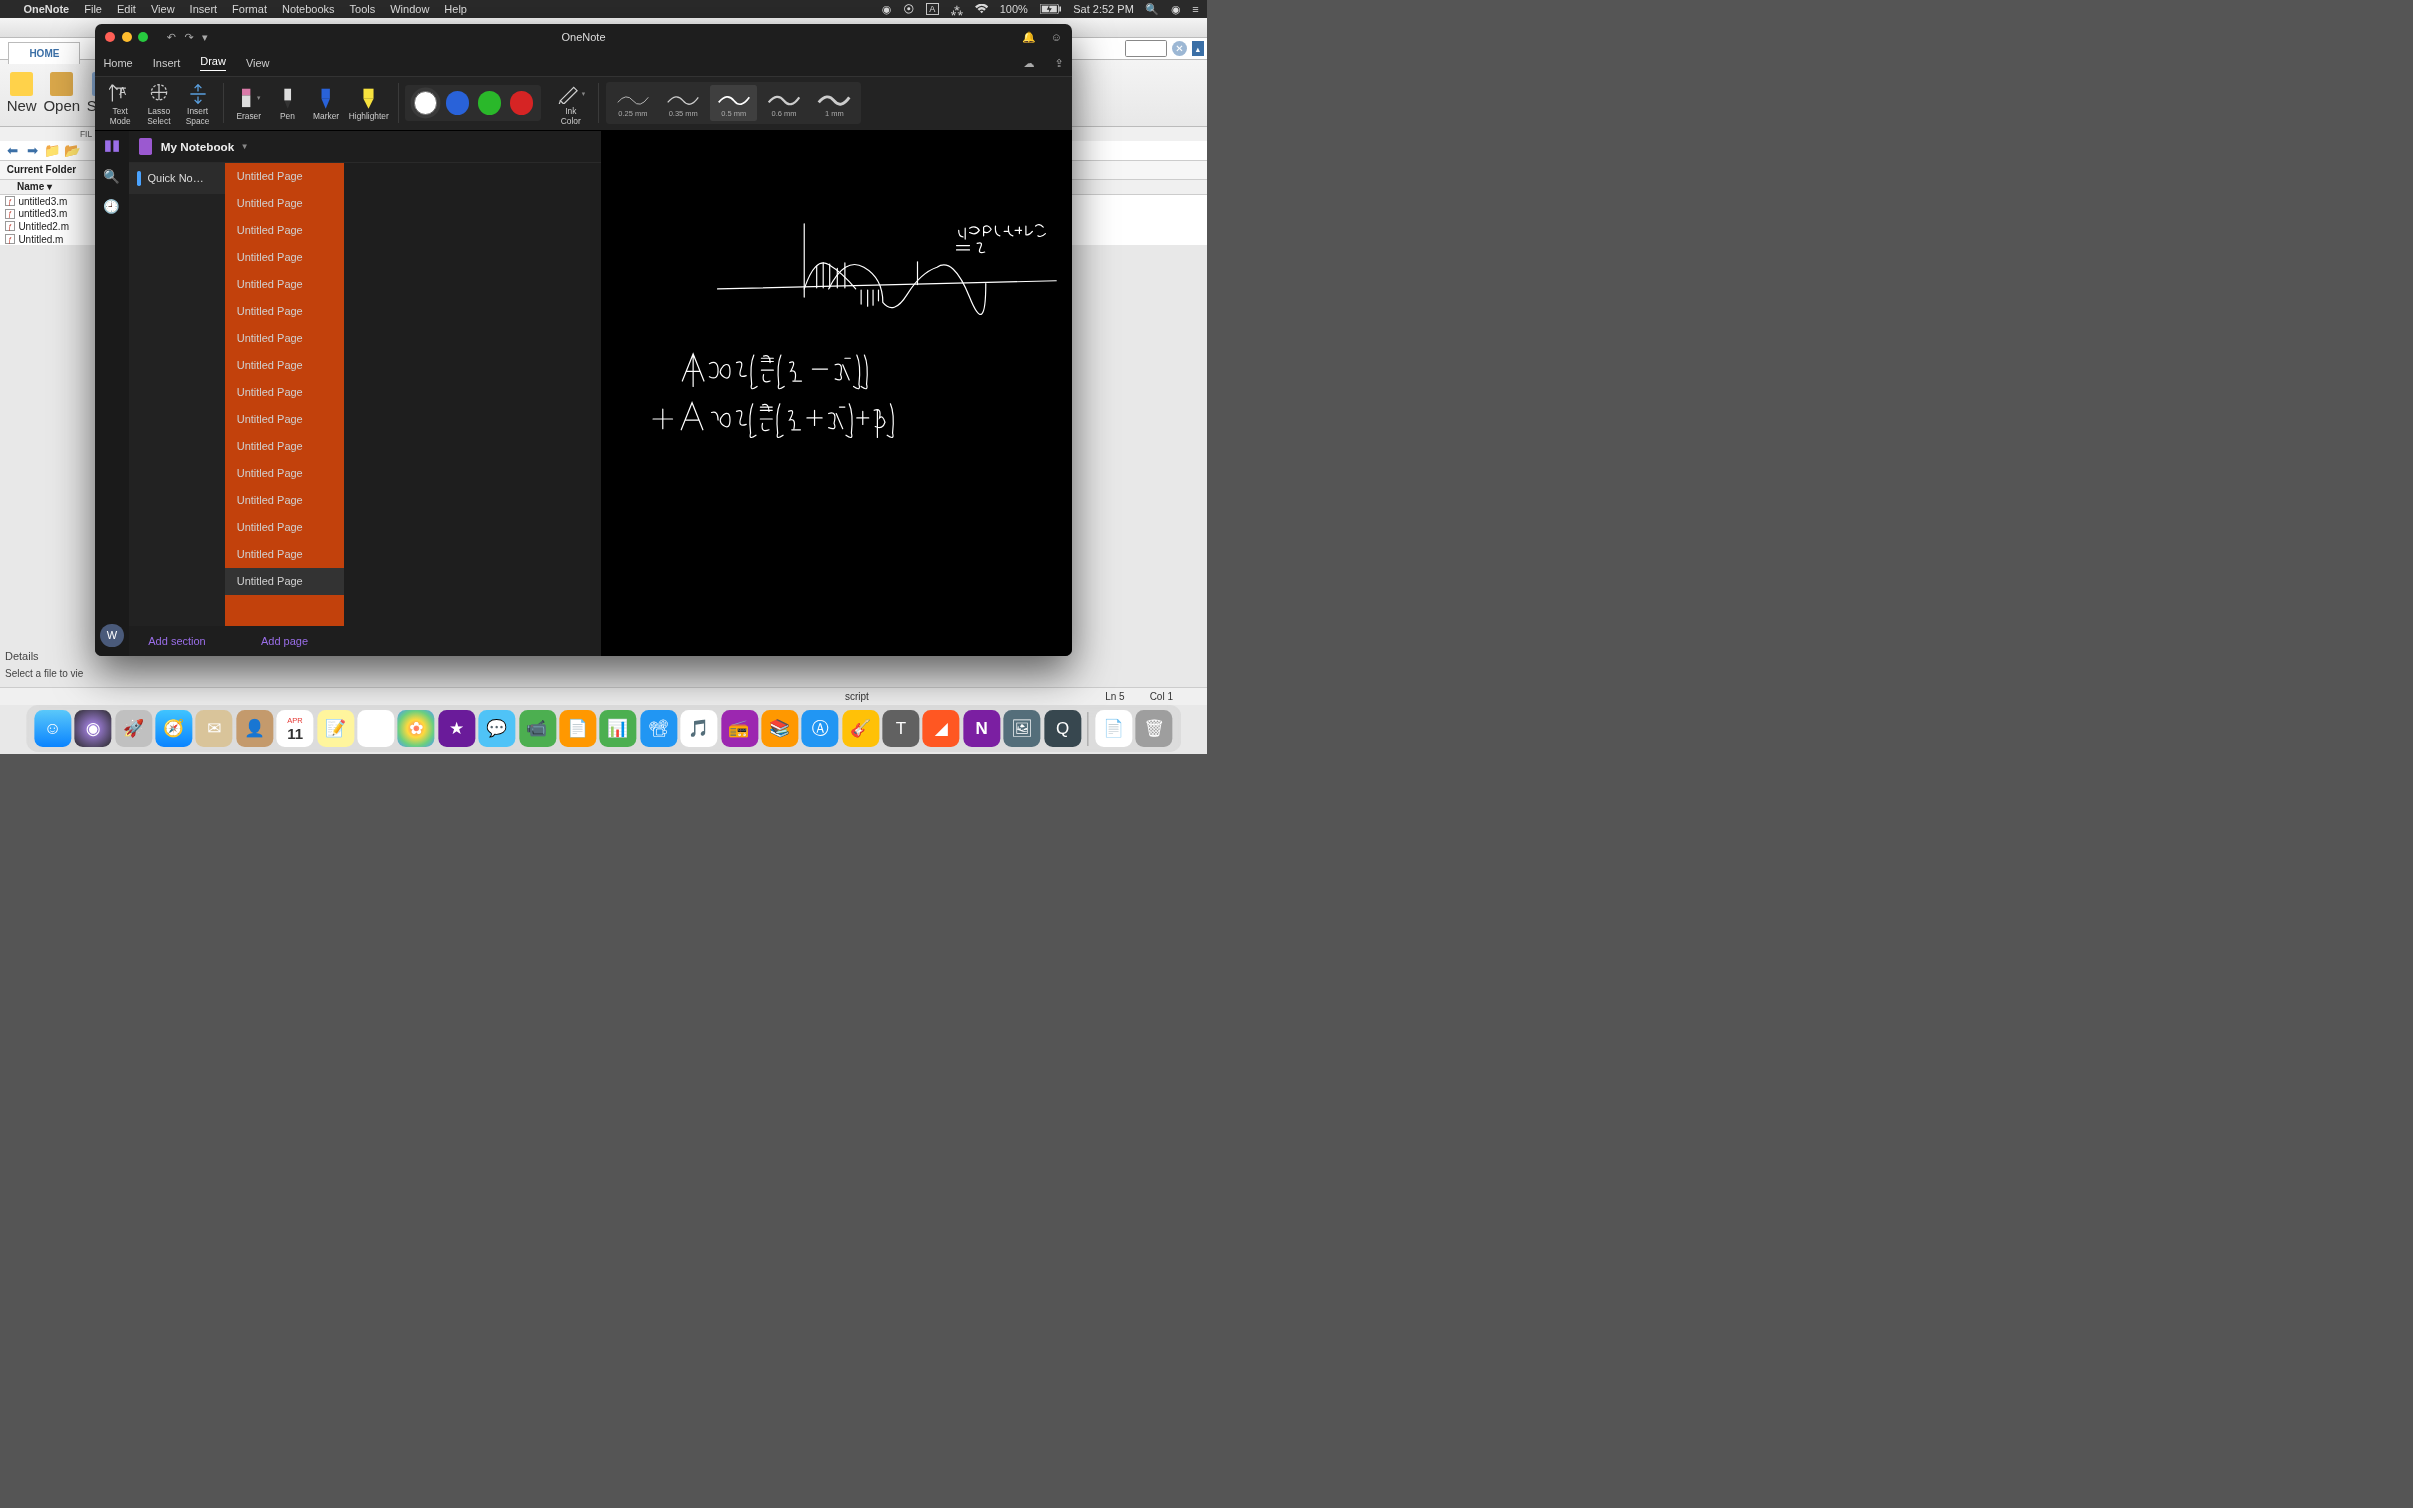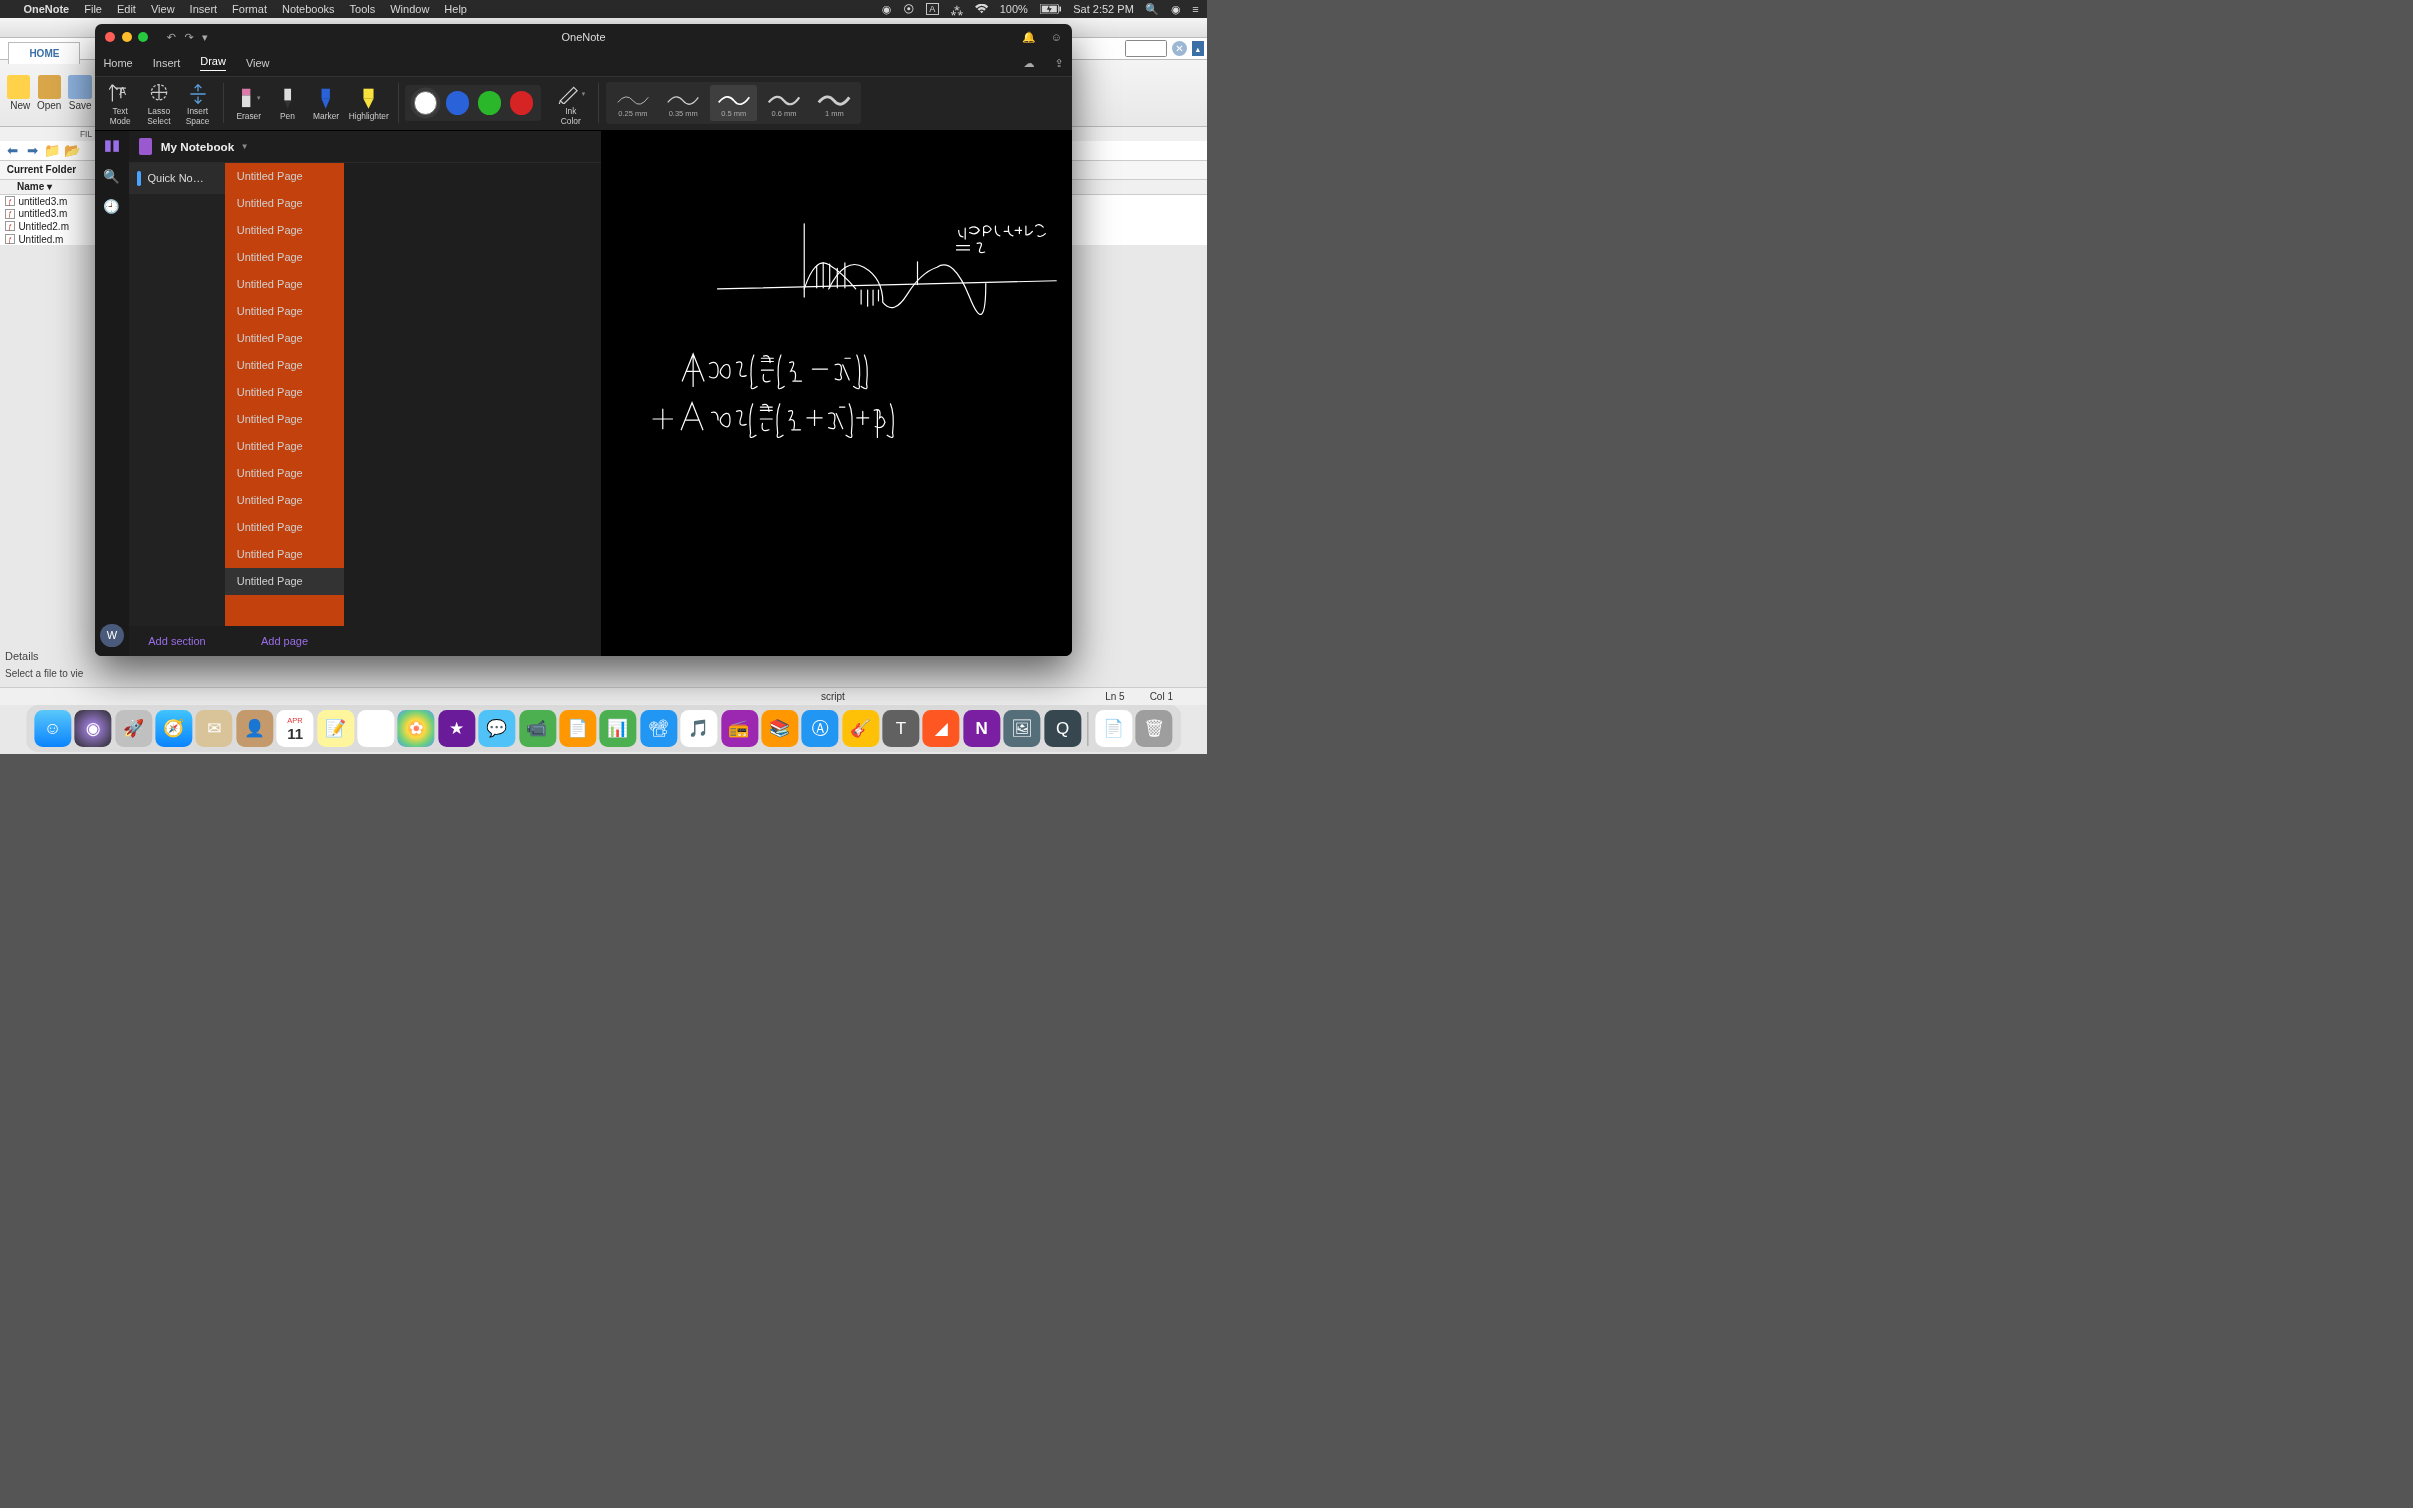--- a/index.html
+++ b/index.html
@@ -11,34 +11,34 @@
 .menubar .right { margin-left: auto; display: flex; gap: 11.7px; align-items: center; }
 .menubar .apple { font-size: 11.7px; }
 .menubar .appname { font-weight: 600; }
 .menubar .ico { display: inline-flex; align-items: center; }
 
 
 .bgwin { position: absolute; top: 18.4px; left: 0; right: 0; bottom: 0; background: #e8e8e8; }
 .bgwin .bg-title { height: 20px; background: linear-gradient(#f4f4f4,#e0e0e0); border-bottom: 0.8px solid #bbb; }
 .bgwin .home-tab { display: inline-block; margin-top: 3.4px; margin-left: 8.4px; padding: 5px 20px; background: #fff; color: #3b6fa6; font-weight: 600; font-size: 10px; border: 0.8px solid #bbb; border-bottom: none; }
 .bgwin .ribbon { height: 67px; background: linear-gradient(#f4f4f4,#e8e8e8); border-bottom: 0.8px solid #bbb; display: flex; align-items: center; gap: 6.7px; padding: 3.4px 6.7px; }
-.bgwin .ribbon .btn { display: flex; flex-direction: column; align-items: flex-end; font-size: 10px; color: #333; }
+.bgwin .ribbon .btn { display: flex; flex-direction: column; align-items: center; font-size: 15px; color: #333; }
 .bgwin .ribbon .btn .ic { width: 23.5px; height: 23.5px; background: #ffd24a; border-radius: 2.5px; margin-bottom: 1.7px; }
 .bgwin .ribbon .btn .ic.open { background: #d9a74a; }
 .bgwin .ribbon .btn .ic.save { background: #8fb4e0; }
 .bgwin .nav { height: 20px; background: #fff; border-bottom: 0.8px solid #ccc; display: flex; align-items: center; gap: 5px; padding: 0 5px; }
 .bgwin .nav .arrow { width: 15px; height: 15px; display: inline-flex; align-items: center; justify-content: center; color: #3b6fa6; }
 .bgwin .folder-label { font-size: 10px; color: #222; background: #f6f6f6; padding: 3.4px 6.7px; border-bottom: 0.8px solid #ccc; font-weight: 600; }
 .bgwin .files { font-size: 10px; color: #222; background: #fff; }
 .bgwin .files .head { font-weight: 600; background: #f0f0f0; border-bottom: 0.8px solid #ccc; padding: 1.7px 17px; }
 .bgwin .files .row { padding: 0.8px 5px; display: flex; align-items: center; gap: 3.4px; }
 .bgwin .files .row .fi { width: 10px; height: 10px; background: #fff; border: 0.8px solid #999; font-size: 6.7px; color: #c0392b; display: inline-flex; align-items: center; justify-content: center; }
 .bgwin .details { position: absolute; bottom: 92px; left: 5px; font-size: 11px; color: #444; }
 .bgwin .select-hint { position: absolute; bottom: 75px; left: 5px; font-size: 10px; color: #444; }
-.bgwin .status { position: absolute; bottom: 49px; left:0; right:0; height: 18.4px; background: #f0f0f0; border-top: 0.8px solid #ccc; display: flex; align-items: center; font-size: 10px; color: #333; }
+.bgwin .status { position: absolute; bottom: 49px; left:0; right:0; height: 18.4px; background: #f0f0f0; border-top: 0.8px solid #ccc; display: flex; align-items: center; font-size: 10px; color: #333; padding-left: 24px; }
 .bgwin .status .script { margin-left: 821px; }
 .bgwin .status .lncol { margin-left: auto; display: flex; gap: 25px; padding-right: 34px; }
 .bgwin .top-right { position: absolute; top: 22px; right: 3.4px; display: flex; align-items: center; gap: 5px; }
 .bgwin .top-right .search { width: 42px; height: 17px; background: #fff; border: 0.8px solid #888; border-radius: 1.7px; }
 .bgwin .top-right .x { width: 15px; height: 15px; background: #9cb7d4; border-radius: 50%; color: #fff; display: flex; align-items: center; justify-content: center; font-size: 10px; }
 .bgwin .top-right .caret { width: 11.7px; height: 15px; background: #3b6fa6; color: #fff; display: flex; align-items: center; justify-content: center; font-size: 8.4px; }
 
 
 .onenote { position: absolute; top: 23.5px; left: 95px; width: 977px; height: 632px; background: #1e1e1e; border-radius: 6.7px; box-shadow: 0 17px 42px rgba(0,0,0,0.6); display: flex; flex-direction: column; overflow: hidden; }
 .titlebar { height: 27px; display: flex; align-items: center; padding: 0 10px; color: #ddd; font-size: 11px; }

